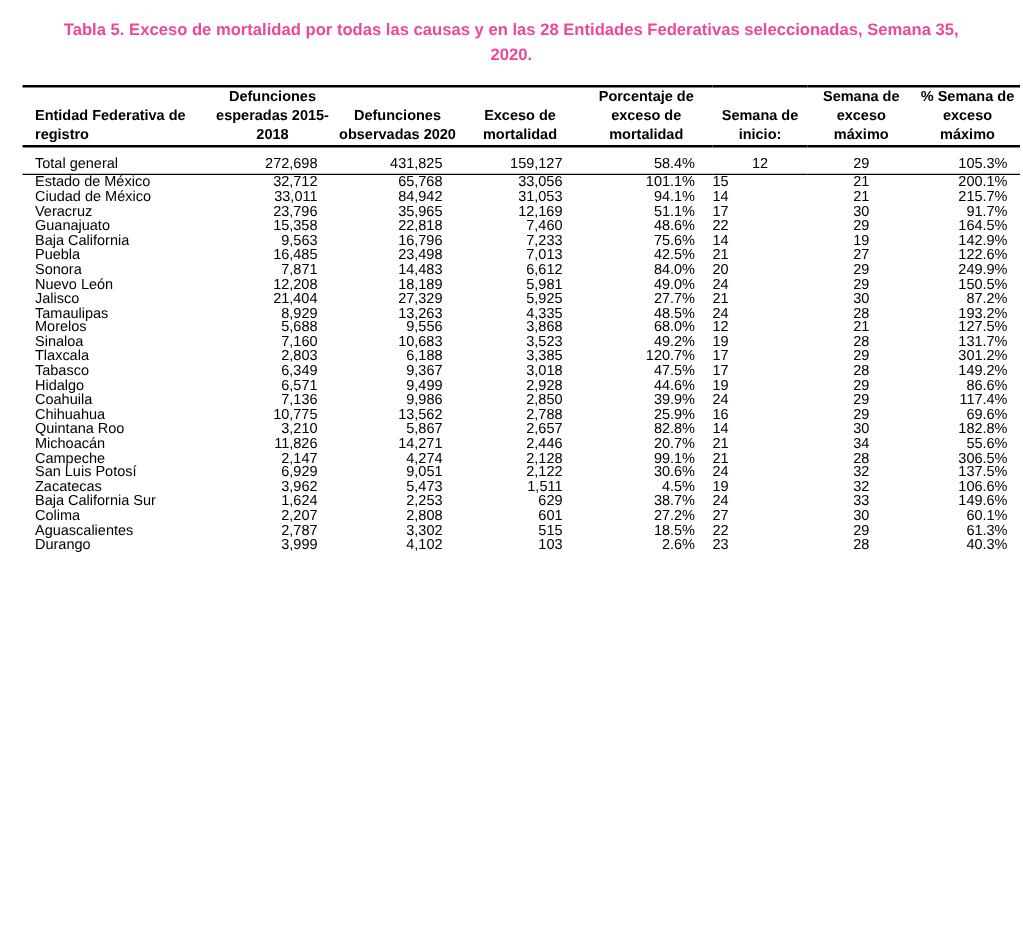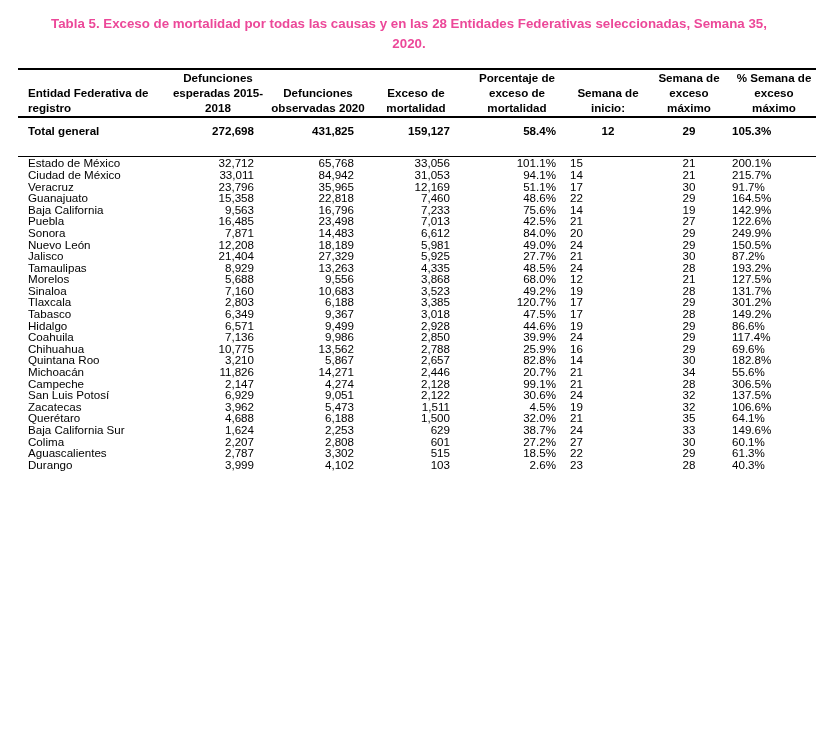--- a/index.html
+++ b/index.html
@@ -52,41 +52,41 @@
   }
   thead th.num {
     text-align: center;
   }
   tbody td {
     line-height: 1.0;
     padding: 6.2px 4px;
     vertical-align: middle;
   }
   tbody tr.total td {
-    font-weight: bold;
+    font-weight: normal;
     border-bottom: 1.4px solid #000;
     padding-top: 7px;
-    padding-bottom: 20px;
+    padding-bottom: 3px;
   }
   tbody td.lbl {
     text-align: left;
     padding-left: 10px;
   }
   tbody td.num {
     text-align: right;
     padding-right: 14px;
   }
   tbody td.ctr {
     text-align: center;
   }
   tbody td.ctr-l {
     padding-right: 22px;
   }
   tbody td.pct-right {
-    text-align: left;
+    text-align: right;
     padding-right: 10px;
   }
   col.c0 { width: 150px; }
   col.c1 { width: 100px; }
   col.c2 { width: 100px; }
   col.c3 { width: 96px; }
   col.c4 { width: 106px; }
   col.c5 { width: 76px; }
   col.c6 { width: 86px; }
   col.c7 { width: 84px; }
@@ -346,30 +346,20 @@
           <td class="lbl">Zacatecas</td>
           <td class="num">3,962</td>
           <td class="num">5,473</td>
           <td class="num">1,511</td>
           <td class="num">4.5%</td>
           <td class="ctr-l">19</td>
           <td class="ctr">32</td>
           <td class="pct-right">106.6%</td>
         </tr>
         <tr>
-          <td class="lbl">Querétaro</td>
-          <td class="num">4,688</td>
-          <td class="num">6,188</td>
-          <td class="num">1,500</td>
-          <td class="num">32.0%</td>
-          <td class="ctr-l">21</td>
-          <td class="ctr">35</td>
-          <td class="pct-right">64.1%</td>
-        </tr>
-        <tr>
           <td class="lbl">Baja California Sur</td>
           <td class="num">1,624</td>
           <td class="num">2,253</td>
           <td class="num">629</td>
           <td class="num">38.7%</td>
           <td class="ctr-l">24</td>
           <td class="ctr">33</td>
           <td class="pct-right">149.6%</td>
         </tr>
         <tr>

